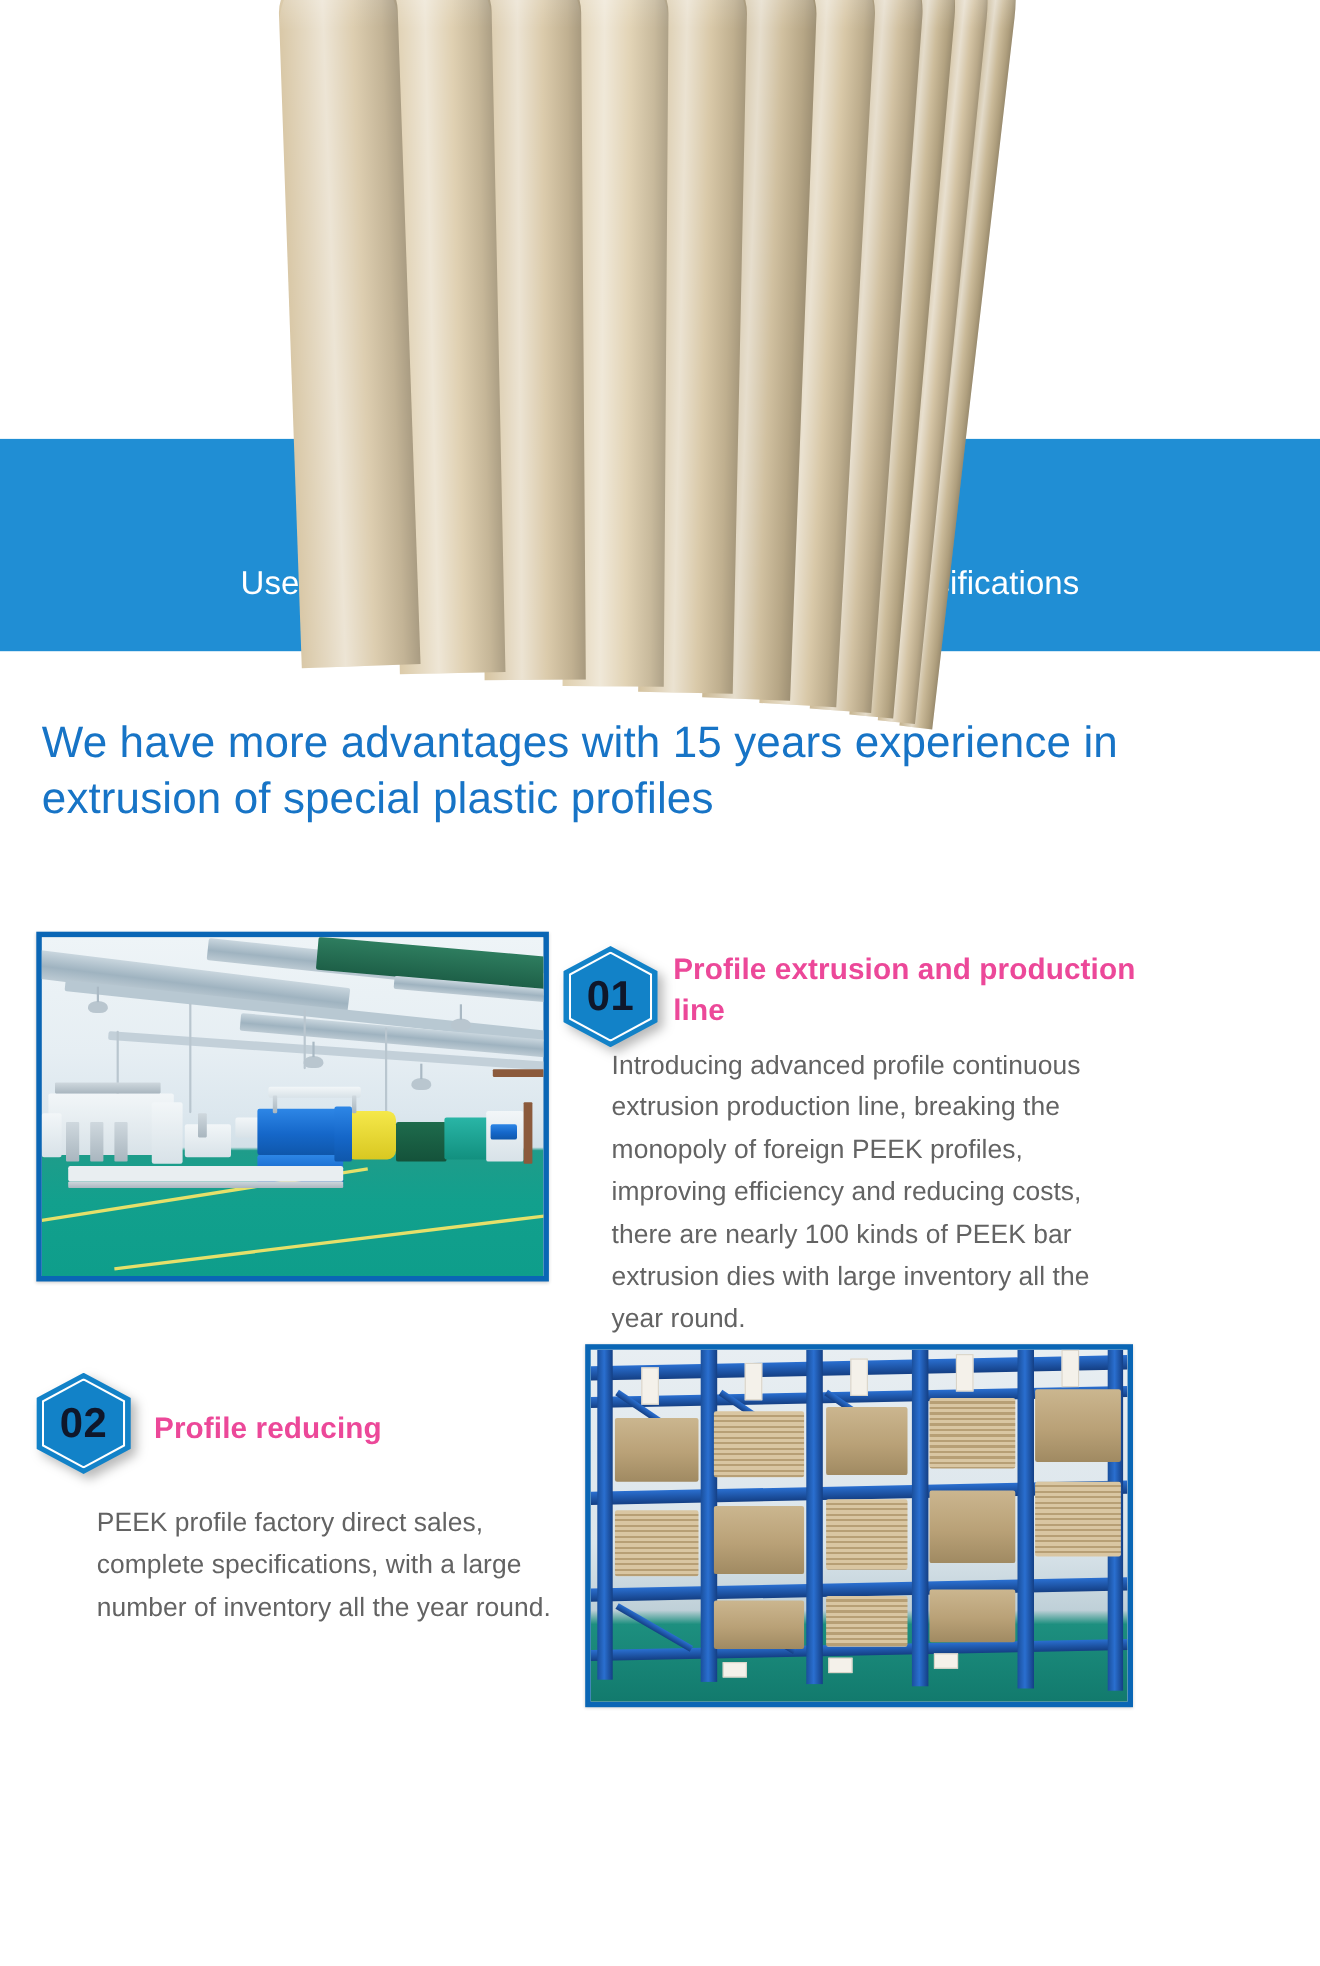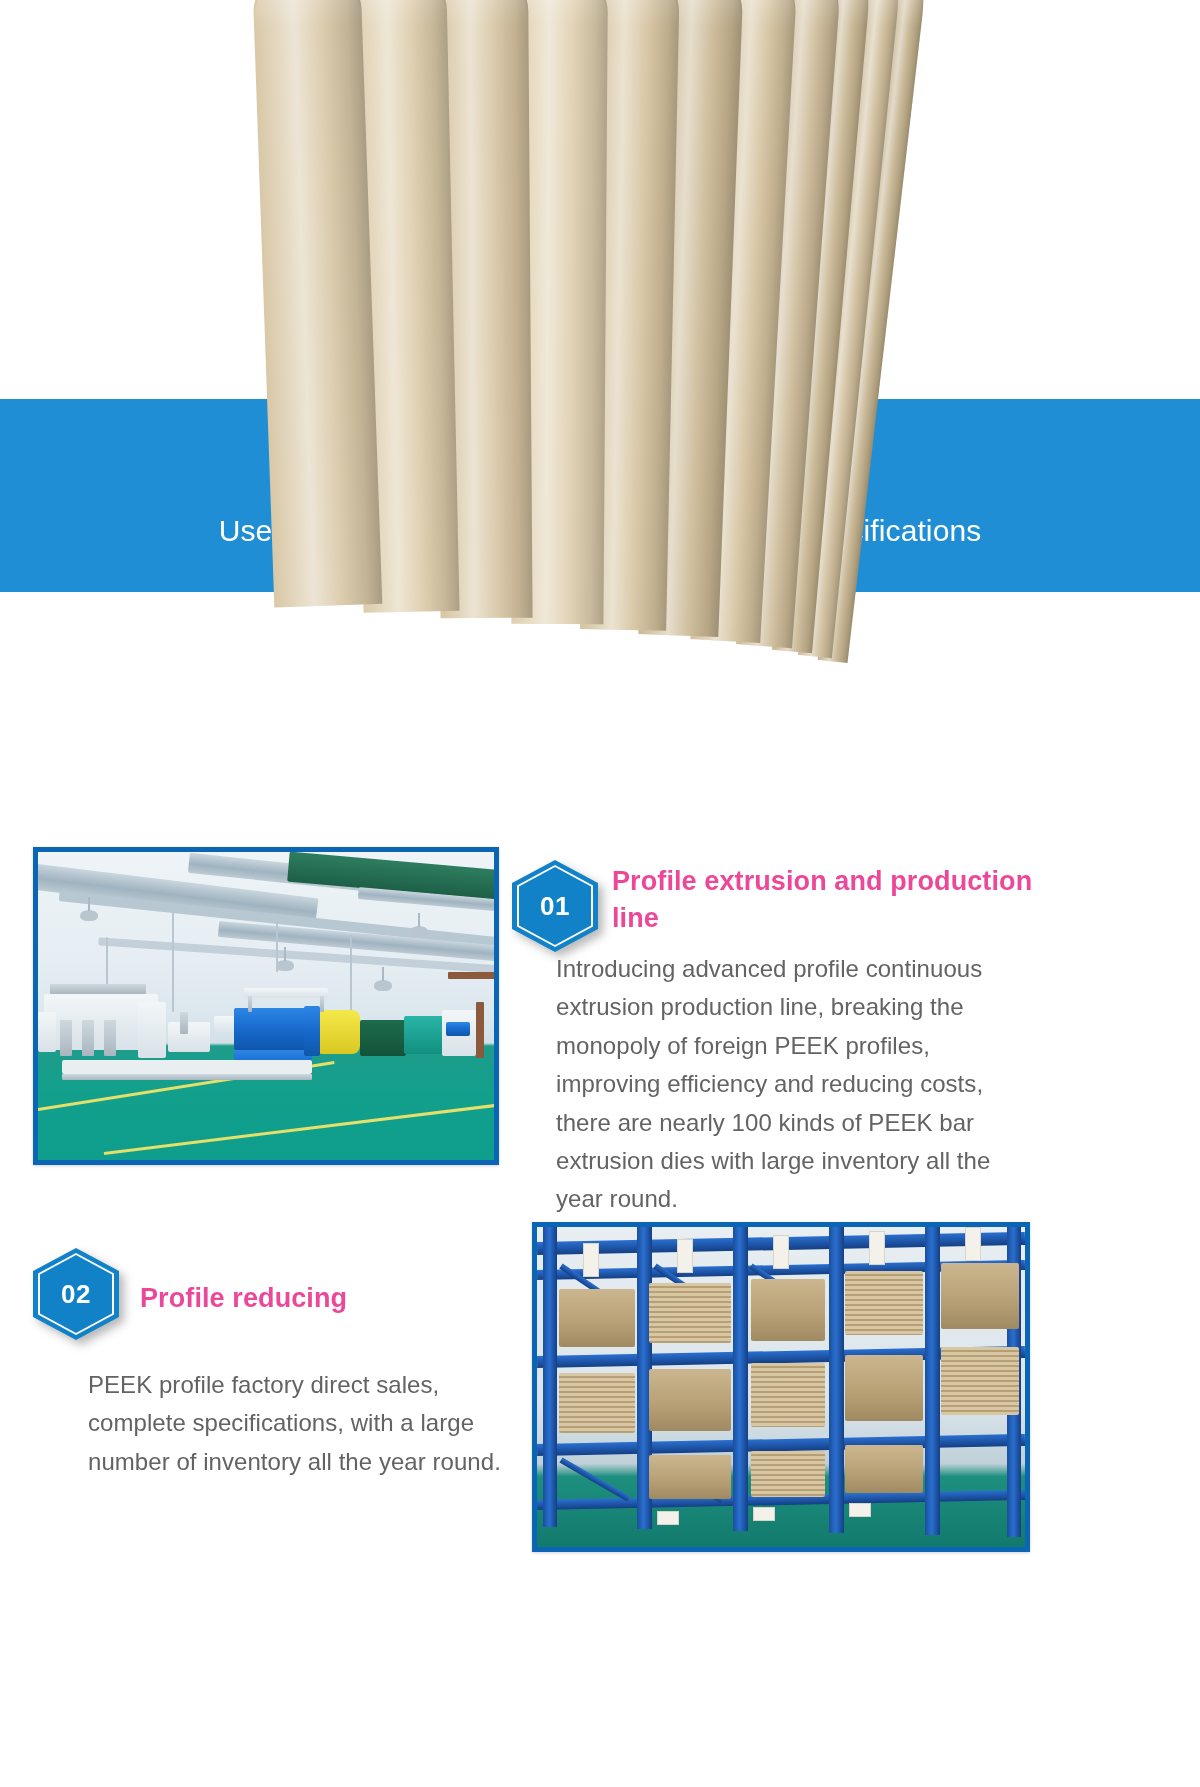--- a/index.html
+++ b/index.html
@@ -241,22 +241,22 @@
     background: #ffffff;
   }
   .hex-face {
     position: absolute;
     left: 7px; top: 7px; right: 7px; bottom: 7px;
     clip-path: polygon(50% 0%, 100% 25%, 100% 75%, 50% 100%, 0% 75%, 0% 25%);
     background: #1282c8;
     display: flex; align-items: center; justify-content: center;
   }
   .hex-num {
-    color: #ffffff;
-    font-size: 26px;
+    color: #0f172a;
+    font-size: 38px;
     font-weight: 700;
     letter-spacing: 0.5px;
     line-height: 1;
   }
 
   .feat-title {
     position: absolute;
     color: #ec4899;
     font-size: 27px;
     font-weight: 700;
@@ -314,20 +314,21 @@
           <div class="rod-tip"></div>
         </div>
       </div>
 
     <div class="banner">
       <div class="banner-title">PEEK rods</div>
       <div class="banner-sub">Used for processing PEEK parts of various specifications</div>
     </div>
   </div>
 
+  <div class="headline">We have more advantages with 15 years experience in extrusion of special plastic profiles</div>
 
   <div class="feature">
 
     <div class="photo-frame" style="left:33px; top:847px; width:466px; height:318px;">
       <div class="photo">
         <div class="factory-bg"></div>
 
         <div class="duct" style="left:-20px; top:28px; width:300px; height:26px; transform:rotate(7deg);"></div>
         <div class="duct" style="left:150px; top:18px; width:330px; height:20px; transform:rotate(6deg);"></div>
         <div class="duct" style="left:20px; top:62px; width:440px; height:10px; transform:rotate(6deg); background:#b8c8d2;"></div>

